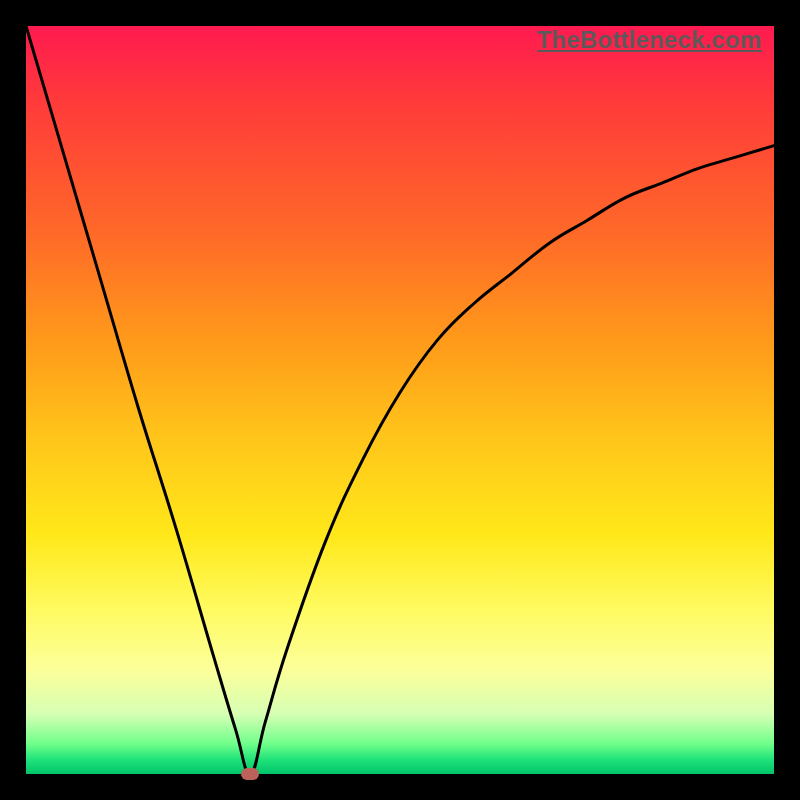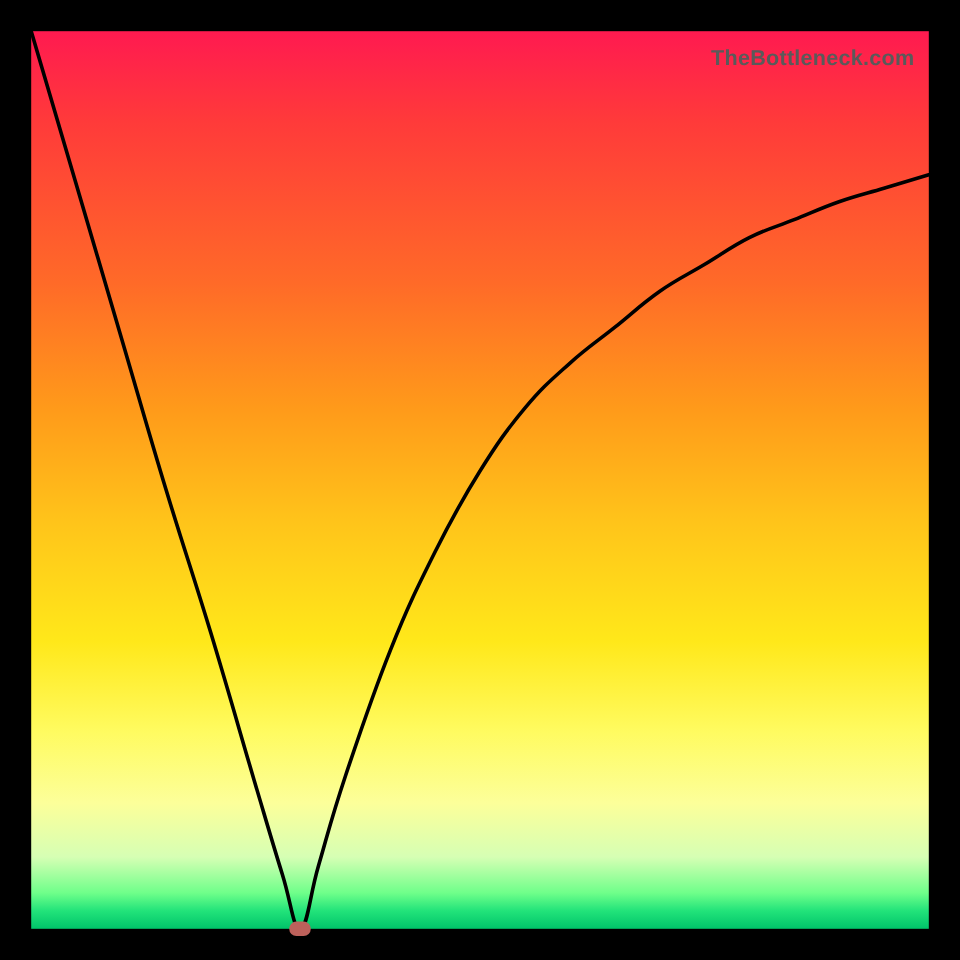--- a/index.html
+++ b/index.html
@@ -25,28 +25,29 @@
       #ffe81a 68%,
       #fffb60 78%,
       #fcff9a 86%,
       #d6ffb4 92%,
       #6fff8a 96%,
       #22e37a 98%,
       #00c46a 100%);
   }
   .watermark {
     position: absolute;
-    top: 12px;
+    top: 0;
     right: 12px;
     font-family: Arial, Helvetica, sans-serif;
-    font-size: 18px;
+    font-size: 24px;
     font-weight: 600;
     color: #5a5a5a;
     letter-spacing: 0.2px;
     user-select: none;
+    text-decoration: underline;
   }
   svg.curve {
     position: absolute;
     left: 0; top: 0;
     width: 100%; height: 100%;
     overflow: visible;
   }
   .marker {
     position: absolute;
     width: 18px;

